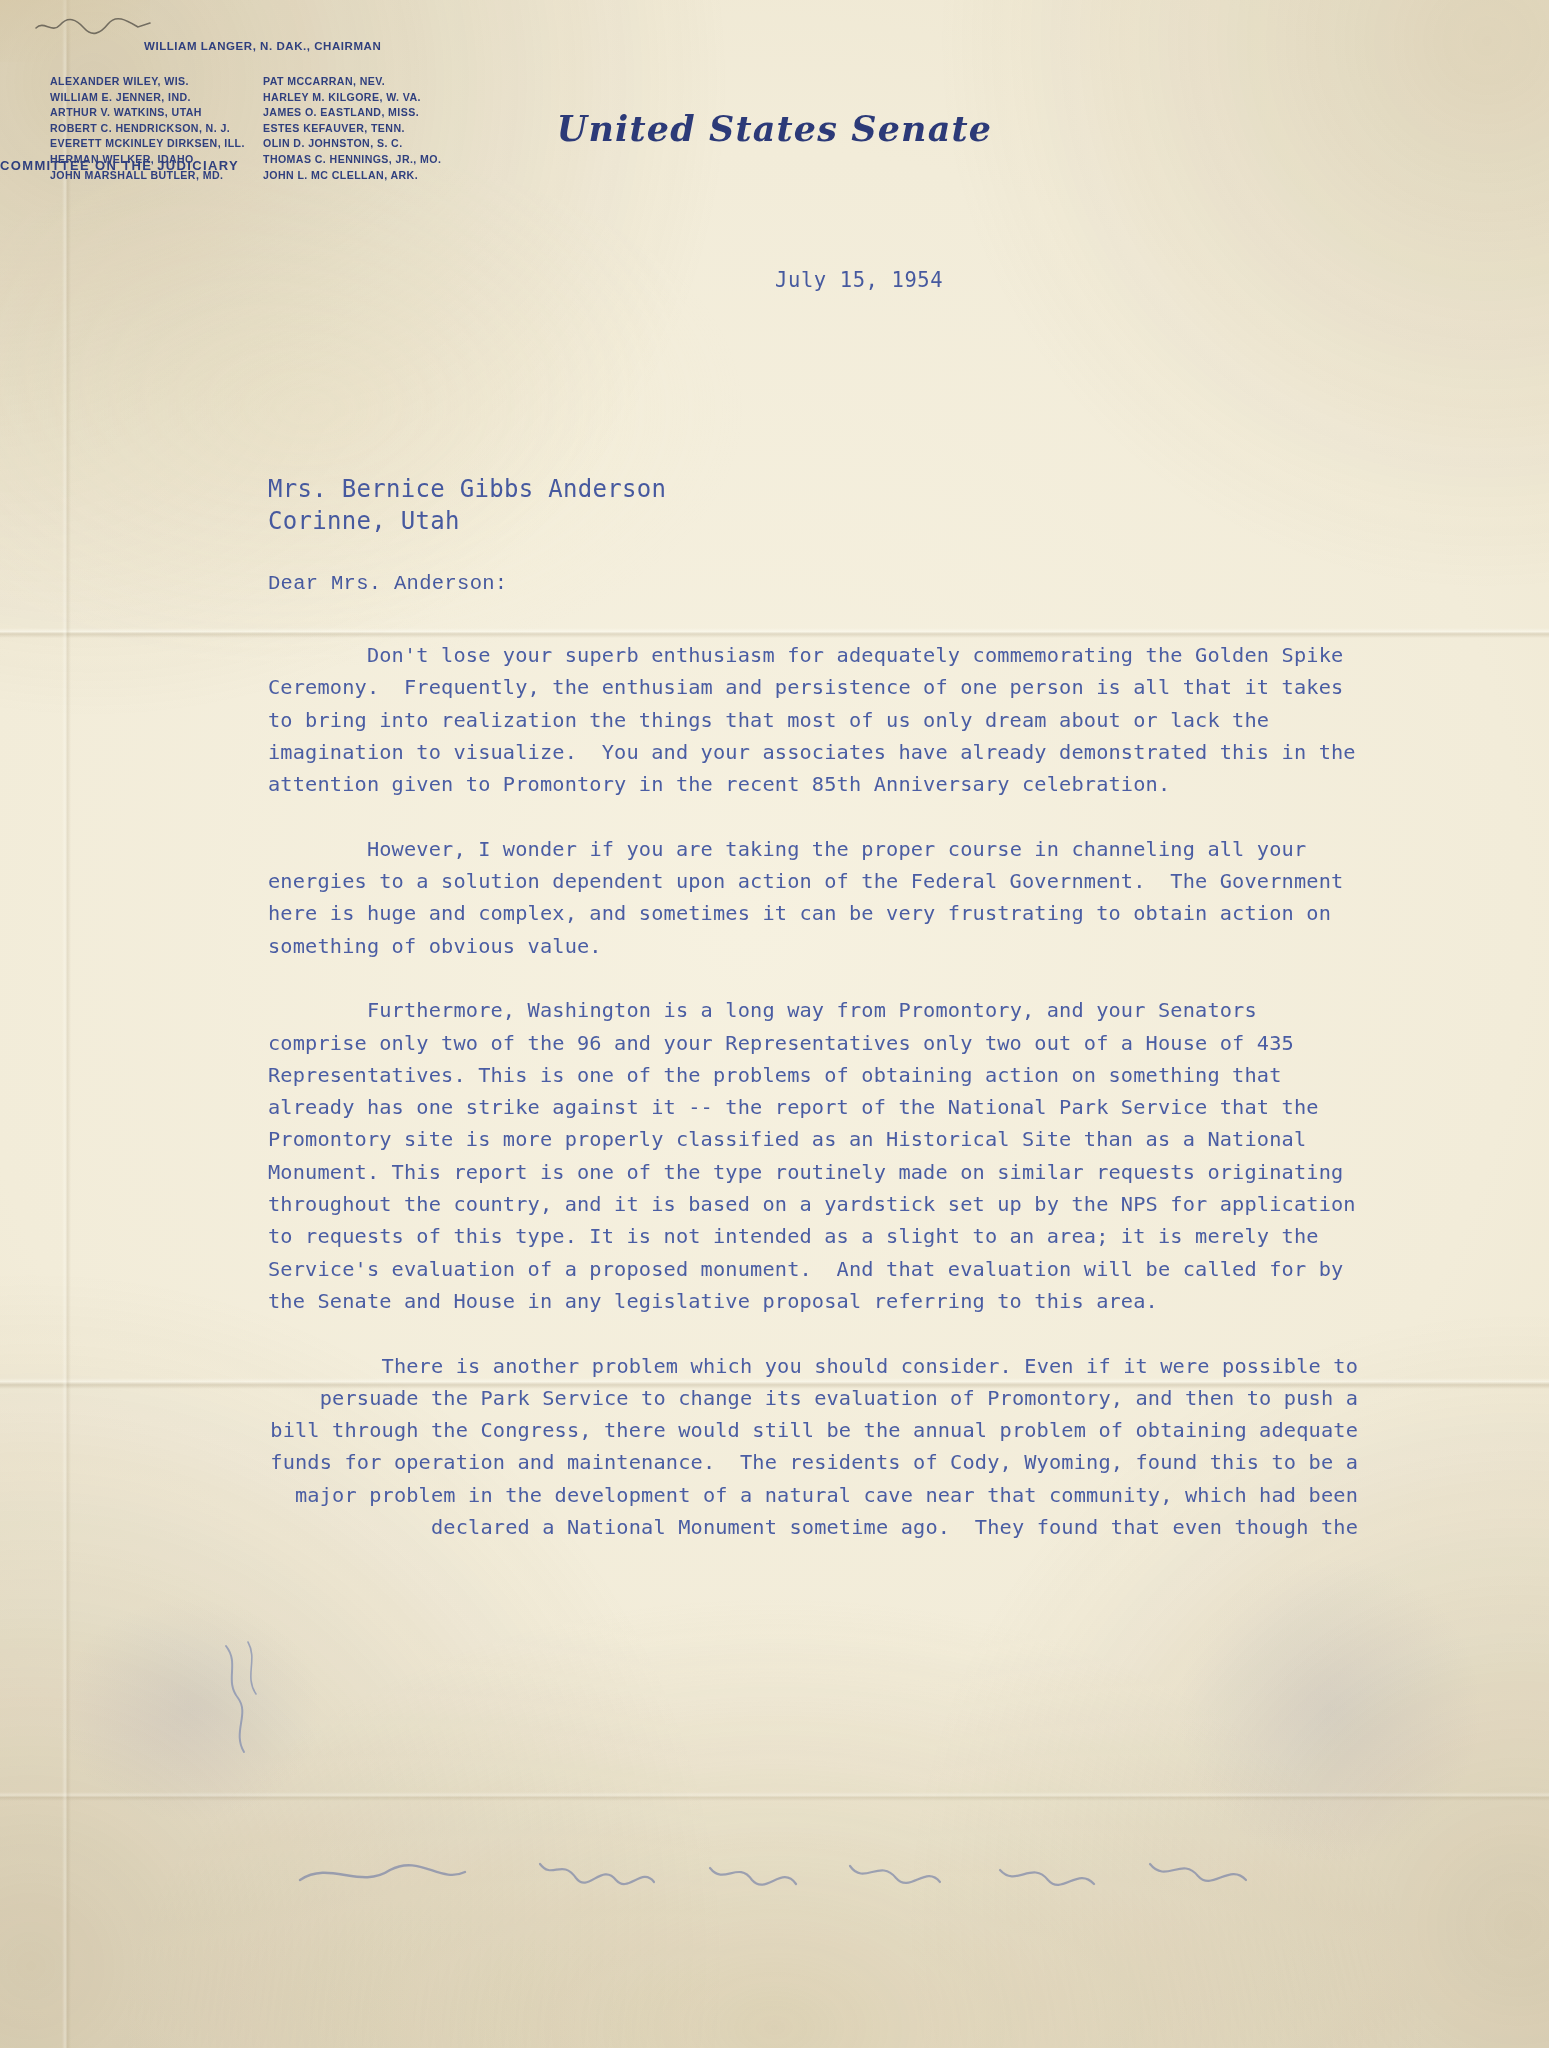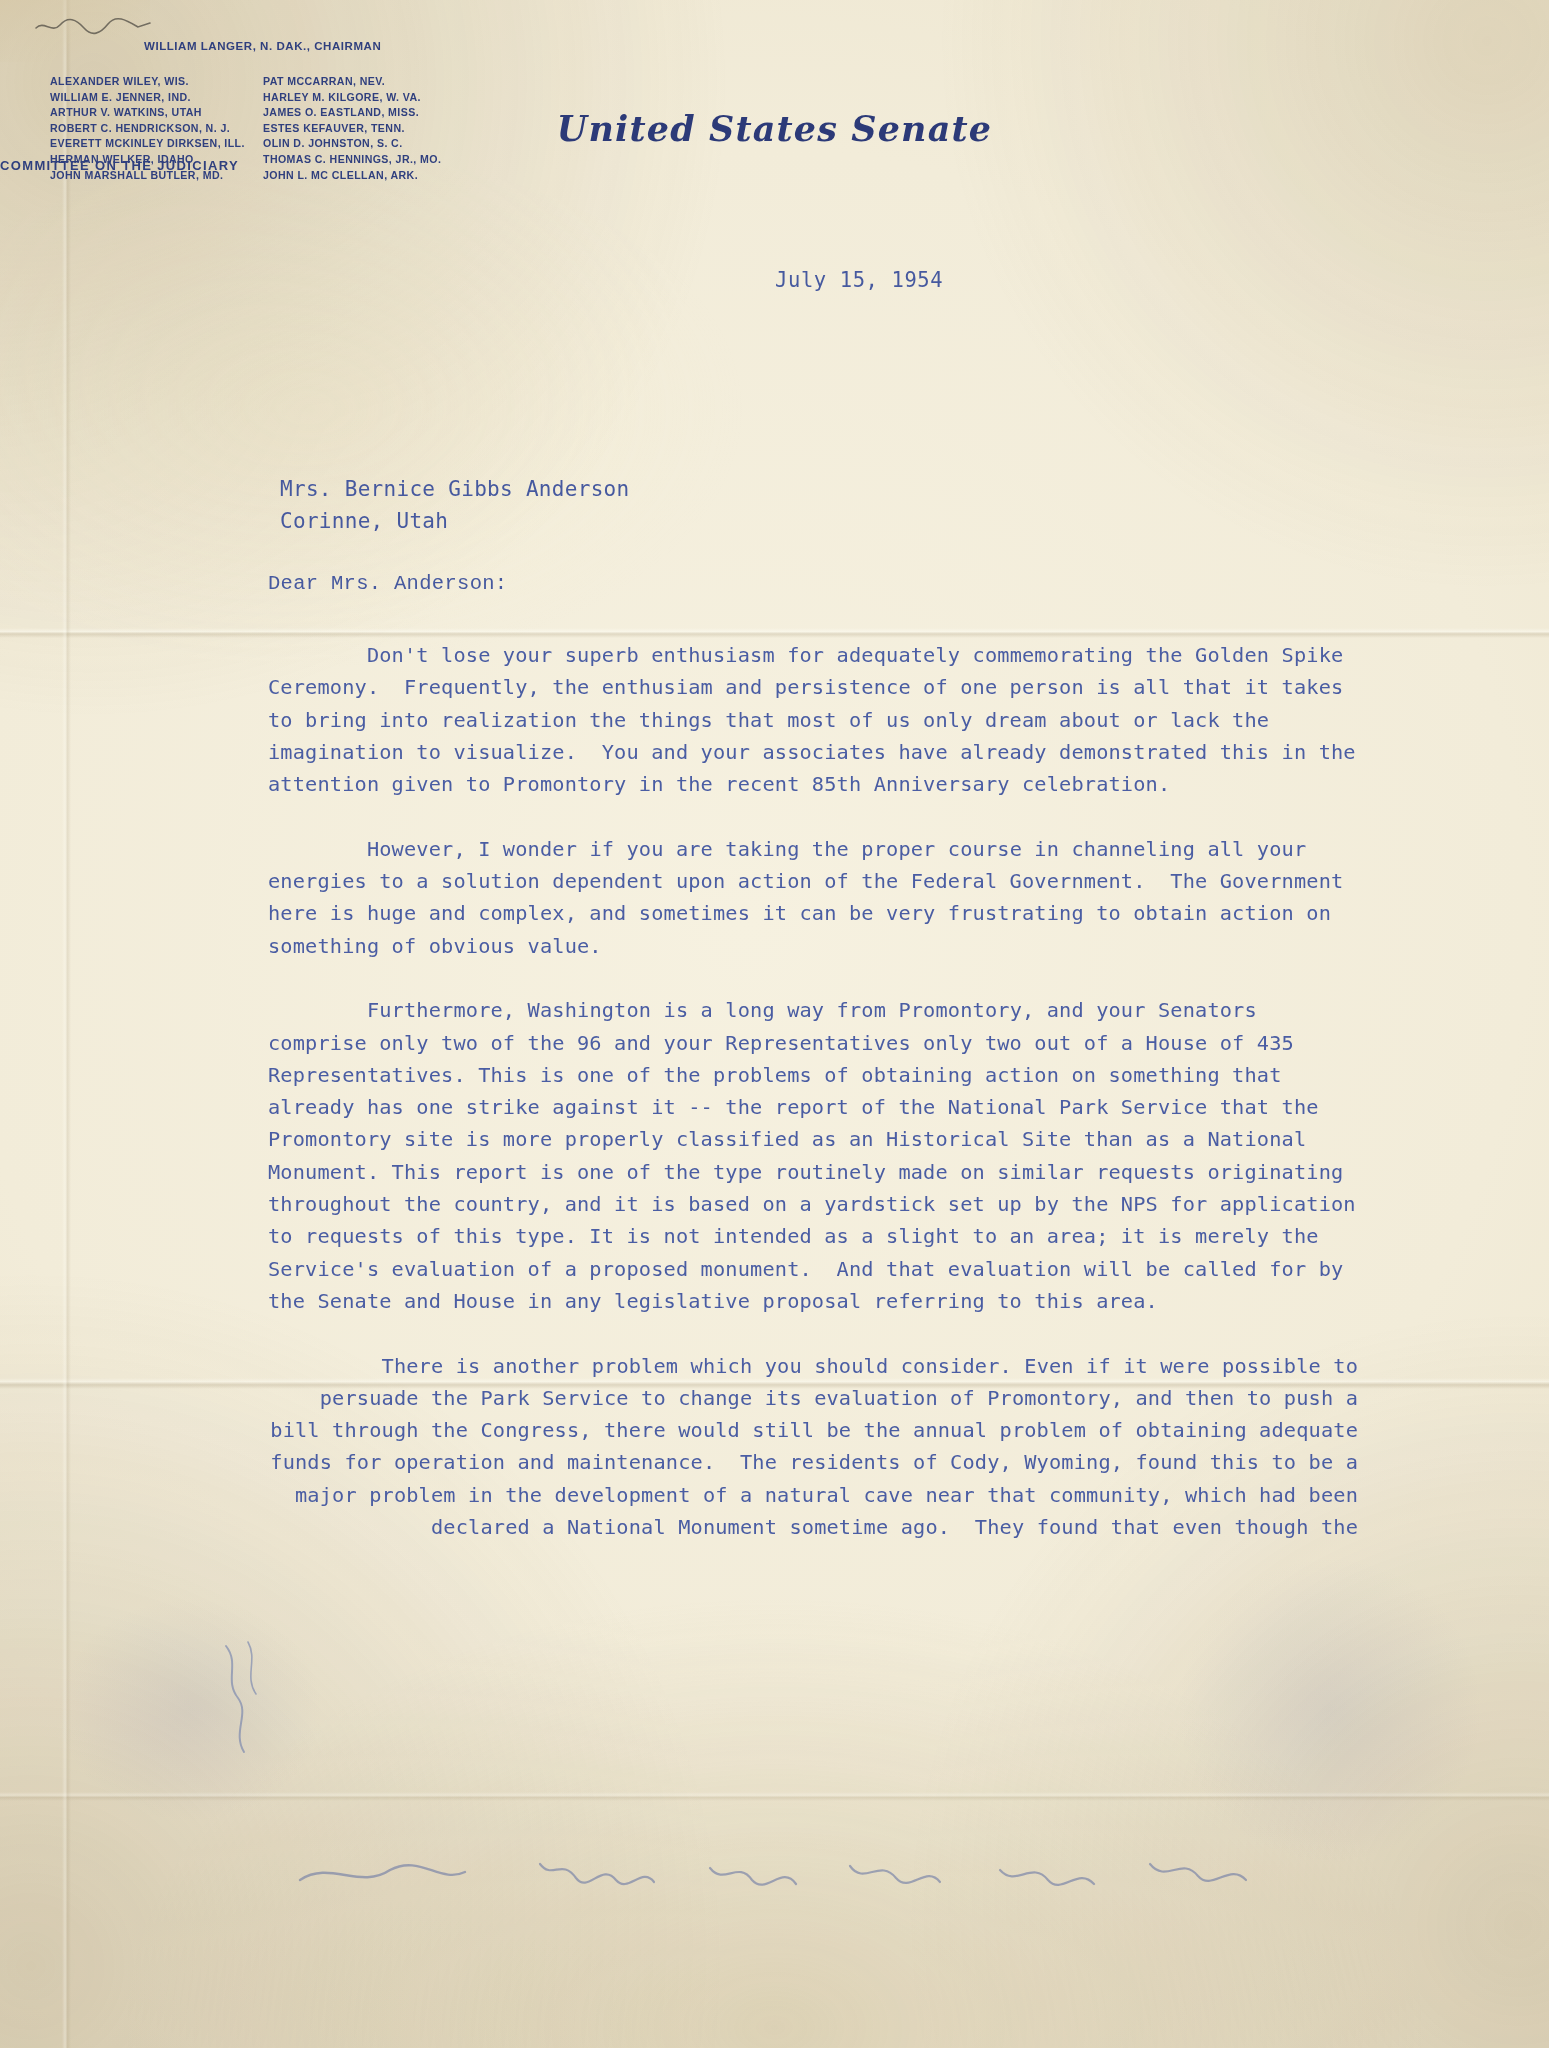--- a/index.html
+++ b/index.html
@@ -137,23 +137,23 @@
     position: absolute;
     left: 775px;
     top: 268px;
     font-size: 20.5px;
     letter-spacing: .6px;
     white-space: nowrap;
     color: #46599f;
   }
   .address {
     position: absolute;
-    left: 280px;
+    left: 268px;
     top: 473px;
-    font-size: 21px;
+    font-size: 24px;
     line-height: 32px;
     letter-spacing: .3px;
     white-space: pre;
     color: #46599f;
   }
   .salutation {
     position: absolute;
     left: 268px;
     top: 572px;
     font-size: 20.5px;

